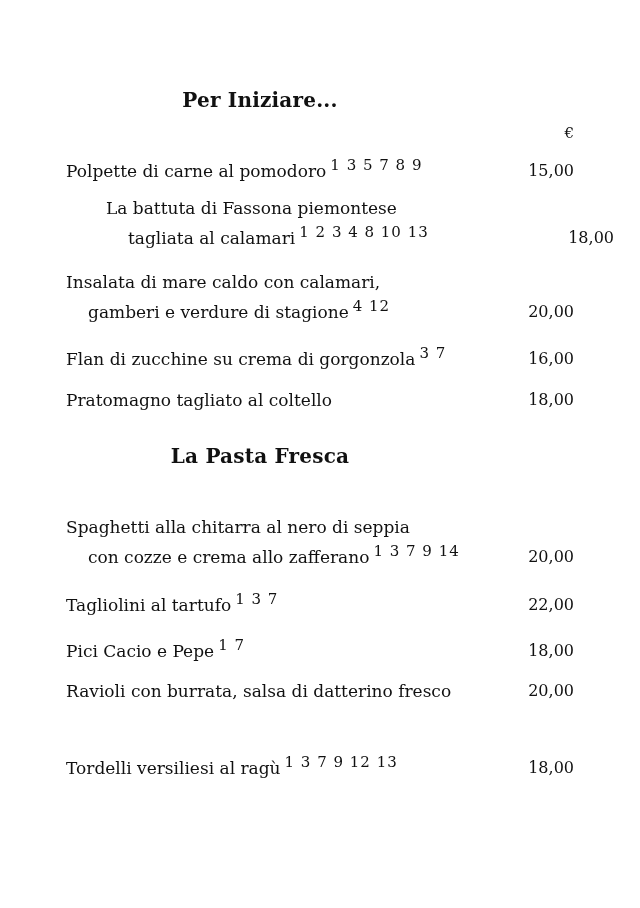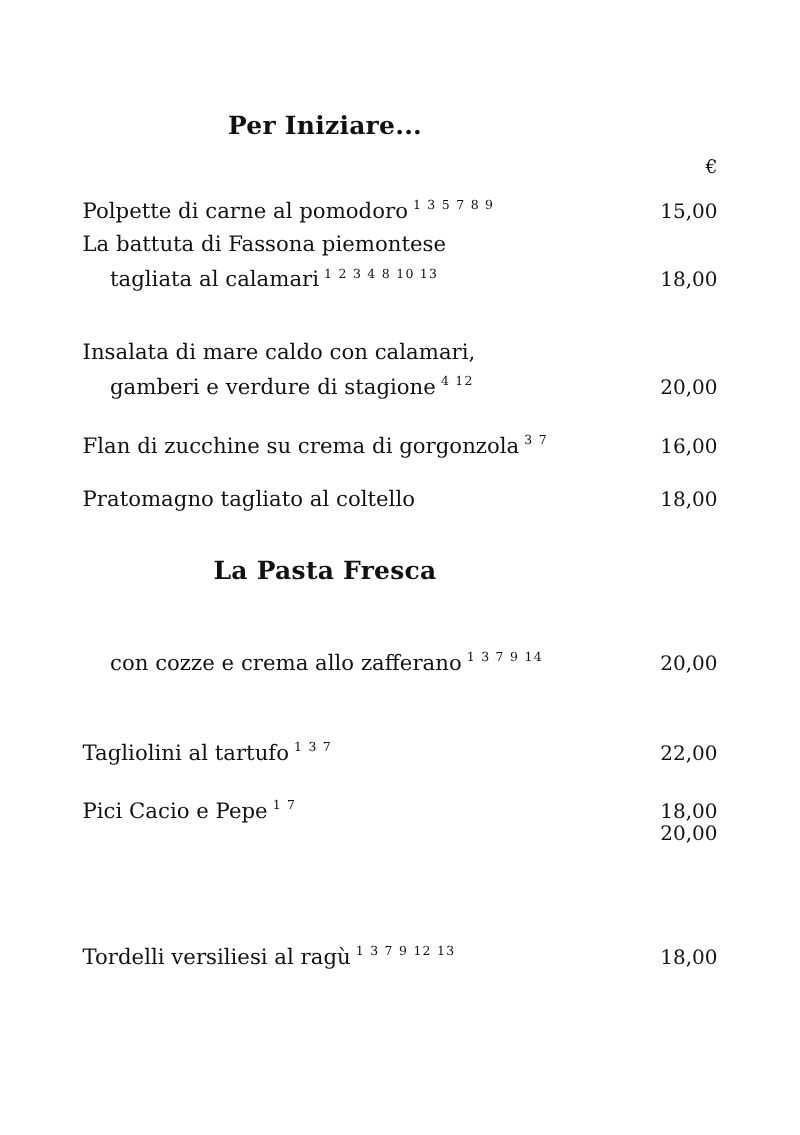--- a/index.html
+++ b/index.html
@@ -14,38 +14,38 @@
   }
   .currency {
     position: absolute; right: 66px; font-size: 15px;
   }
   .item {
     position: absolute; left: 66px; width: 508px;
     font-size: 17px; line-height: 24px;
   }
   .item .line { display: block; white-space: nowrap; }
   .item .line.indent { padding-left: 22px; }
-  .item sup { font-size: 10px; vertical-align: 7px; margin-left: 4px; letter-spacing: 1px; }
+  .item sup { font-size: 15px; vertical-align: 7px; margin-left: 4px; letter-spacing: 1px; }
   .item .price {
     position: absolute; right: 0; bottom: 0; font-size: 16px;
   }
 </style>
 </head>
 <body>
 
 <div>
   <div class="section-title" style="top:88px;">Per Iniziare...</div>
   <div class="currency" style="top:124px;">€</div>
 
   <div class="item" style="top:153px;">
     <span class="line"><span>Polpette di carne al pomodoro</span><sup>1 3 5 7 8 9</sup></span>
     <span class="price">15,00</span>
   </div>
 
-  <div class="item" style="top:184px;">
+  <div class="item" style="top:196px;margin-left:40px;">
     <span class="line">La battuta di Fassona piemontese</span>
     <span class="line indent"><span>tagliata al calamari</span><sup>1 2 3 4 8 10 13</sup></span>
     <span class="price">18,00</span>
   </div>
 
   <div class="item" style="top:270px;">
     <span class="line">Insalata di mare caldo con calamari,</span>
     <span class="line indent"><span>gamberi e verdure di stagione</span><sup>4 12</sup></span>
     <span class="price">20,00</span>
   </div>
@@ -56,35 +56,37 @@
   </div>
 
   <div class="item" style="top:388px;">
     <span class="line">Pratomagno tagliato al coltello</span>
     <span class="price">18,00</span>
   </div>
 
   <div class="section-title" style="top:444px;">La Pasta Fresca</div>
 
   <div class="item" style="top:515px;">
+    <span class="line">Spaghetti alla chitarra al nero di seppia</span>
     <span class="line indent"><span>con cozze e crema allo zafferano</span><sup>1 3 7 9 14</sup></span>
     <span class="price">20,00</span>
   </div>
 
   <div class="item" style="top:587px;">
     <span class="line"><span>Tagliolini al tartufo</span><sup>1 3 7</sup></span>
     <span class="price">22,00</span>
   </div>
 
   <div class="item" style="top:633px;">
     <span class="line"><span>Pici Cacio e Pepe</span><sup>1 7</sup></span>
     <span class="price">18,00</span>
   </div>
 
   <div class="item" style="top:679px;">
+    <span class="line">Ravioli con burrata, salsa di datterino fresco</span>
     <span class="price">20,00</span>
   </div>
 
   <div class="item" style="top:750px;">
     <span class="line"><span>Tordelli versiliesi al ragù</span><sup>1 3 7 9 12 13</sup></span>
     <span class="price">18,00</span>
   </div>
 </div>
 
 </body></html>

